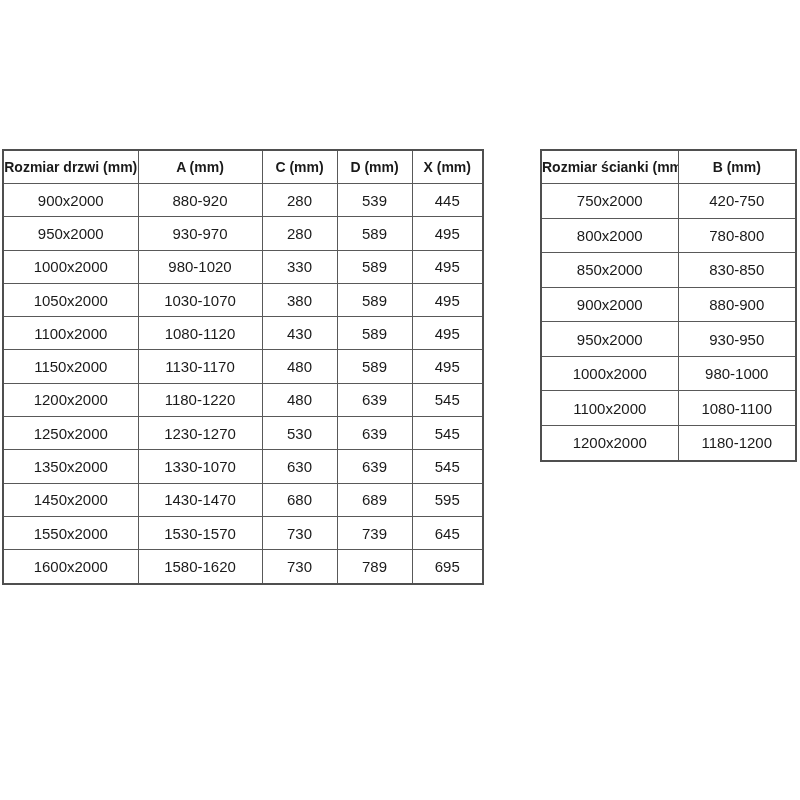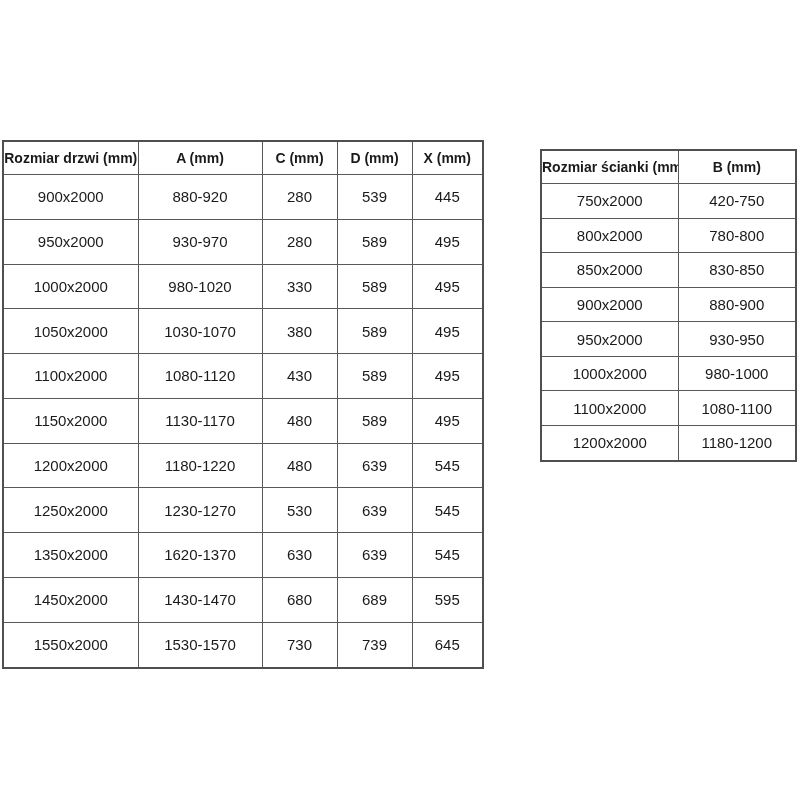--- a/index.html
+++ b/index.html
@@ -34,23 +34,23 @@
     font-size: 14px;
     font-weight: bold;
     height: 32px;
   }
   table.spec td {
     font-size: 15px;
     font-weight: normal;
   }
   #doors-table {
     left: 2px;
-    top: 140px;
+    top: 149px;
     width: 480px;
-    height: 529px;
+    height: 436px;
   }
   #walls-table {
     left: 540px;
     top: 149px;
     width: 255px;
     height: 313px;
   }
 </style>
 </head>
 <body>
@@ -124,38 +124,45 @@
       </tr>
       <tr>
         <td>1250x2000</td>
         <td>1230-1270</td>
         <td>530</td>
         <td>639</td>
         <td>545</td>
       </tr>
       <tr>
         <td>1350x2000</td>
-        <td>1620-1370</td>
+        <td>1330-1070</td>
         <td>630</td>
         <td>639</td>
         <td>545</td>
       </tr>
       <tr>
         <td>1450x2000</td>
         <td>1430-1470</td>
         <td>680</td>
         <td>689</td>
         <td>595</td>
       </tr>
       <tr>
         <td>1550x2000</td>
         <td>1530-1570</td>
         <td>730</td>
         <td>739</td>
         <td>645</td>
+      </tr>
+      <tr>
+        <td>1600x2000</td>
+        <td>1580-1620</td>
+        <td>730</td>
+        <td>789</td>
+        <td>695</td>
       </tr>
     </tbody>
 </table>
 
 <table class="spec" id="walls-table">
   <colgroup>
     <col style="width:137px">
     <col style="width:118px">
   </colgroup>
   <thead>

